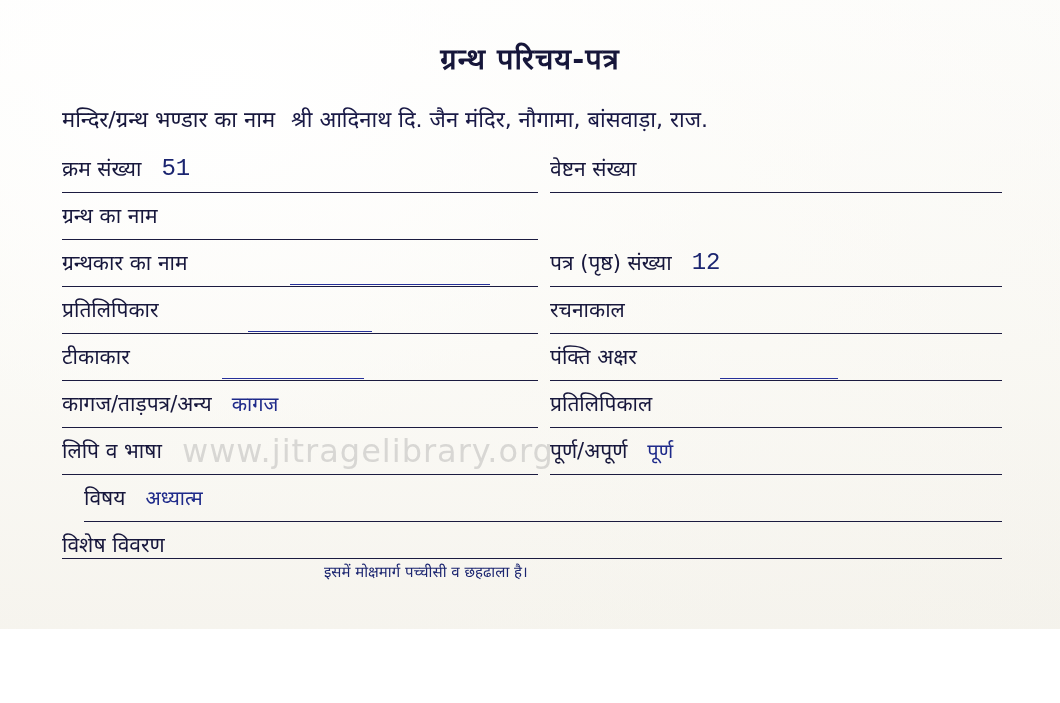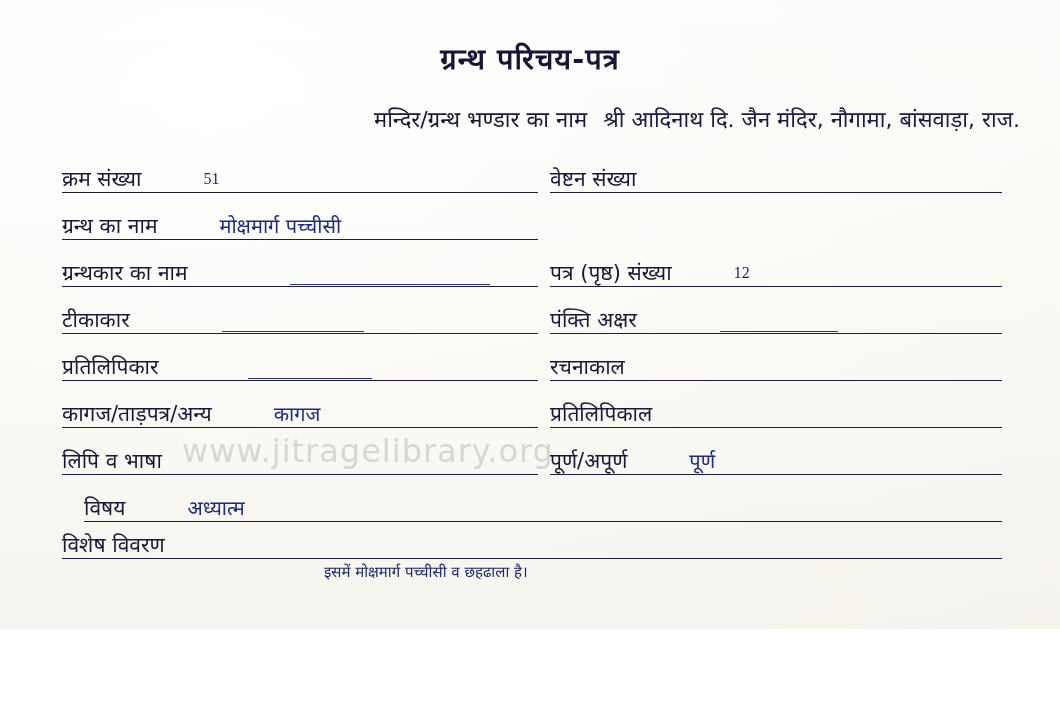--- a/index.html
+++ b/index.html
@@ -43,42 +43,40 @@
     position: absolute;
     top: 103px;
     left: 62px;
     right: 40px;
     display: flex;
     align-items: baseline;
     gap: 16px;
     font-size: 22px;
     font-family: "DejaVu Sans", "Liberation Sans", sans-serif;
     color: #17173c;
-    justify-content: flex-end;
   }
   .header-label { white-space: nowrap; font-weight: 500; }
   .header-value { white-space: nowrap; font-weight: 500; color: #191946; }
 
   .grid {
     position: absolute;
     top: 155px;
     left: 62px;
     width: 940px;
   }
   .row {
     position: relative;
     height: 47px;
     display: flex;
   }
   .cell {
     position: relative;
     display: flex;
-    align-items: center;
+    align-items: flex-start;
     box-sizing: border-box;
-    gap: 42px;
   }
   .cell.left  { width: 480px; padding-right: 6px; }
   .cell.right { width: 460px; padding-left: 8px; }
   .cell.full  { width: 940px; margin-left: 22px; }
 
   .rule {
     position: absolute;
     left: 0;
     right: 0;
     bottom: 9px;
@@ -101,21 +99,21 @@
   .val {
     position: relative;
     z-index: 2;
     font-size: 20px;
     font-family: "DejaVu Sans", "Liberation Sans", sans-serif;
     color: #1e2a8a;
     white-space: nowrap;
     line-height: 28px;
     padding-left: 14px;
   }
-  .val.num { font-family: Liberation Serif, serif; font-size: 16px; color: #1b2570; }
+  .val.num { font-family: Liberation Mono, monospace; font-size: 24px; color: #1b2570; }
 
   
   .penline {
     position: absolute;
     bottom: 11px;
     height: 0;
     border-bottom: 1.5px solid #26309a;
     z-index: 3;
   }
 
@@ -199,64 +197,63 @@
         <span class="rule"></span>
         <span class="lbl">वेष्टन संख्या</span>
         <span class="val"></span>
       </div>
     </div>
 
     <div class="row">
       <div class="cell left">
         <span class="rule"></span>
         <span class="lbl">ग्रन्थ का नाम</span>
-        <span class="val">मोक्षमार्ग पच्चीसी</span>
       </div>
     </div>
 
     <div class="row">
       <div class="cell left">
         <span class="rule"></span>
         <span class="lbl">ग्रन्थकार का नाम</span>
         <span class="val"></span>
         <span class="penline" style="left:228px; width:200px;"></span>
       </div>
       <div class="cell right">
         <span class="rule"></span>
         <span class="lbl">पत्र (पृष्ठ) संख्या</span>
         <span class="val num">12</span>
       </div>
     </div>
 
     <div class="row">
       <div class="cell left">
         <span class="rule"></span>
+        <span class="lbl">प्रतिलिपिकार</span>
+        <span class="val"></span>
+        <span class="penline" style="left:186px; width:124px;"></span>
+      </div>
+      <div class="cell right">
+        <span class="rule"></span>
+        <span class="lbl">रचनाकाल</span>
+        <span class="val"></span>
+      </div>
+    </div>
+
+    <div class="row">
+      <div class="cell left">
+        <span class="rule"></span>
         <span class="lbl">टीकाकार</span>
         <span class="val"></span>
         <span class="penline" style="left:160px; width:142px;"></span>
       </div>
       <div class="cell right">
         <span class="rule"></span>
         <span class="lbl">पंक्ति अक्षर</span>
         <span class="val"></span>
         <span class="penline" style="left:178px; width:118px;"></span>
-      </div>
-    </div>
-
-    <div class="row">
-      <div class="cell left">
-        <span class="rule"></span>
-        <span class="lbl">प्रतिलिपिकार</span>
-        <span class="val"></span>
-        <span class="penline" style="left:186px; width:124px;"></span>
-      </div>
-      <div class="cell right">
-        <span class="rule"></span>
-        <span class="lbl">रचनाकाल</span>
-        <span class="val"></span>
       </div>
     </div>
 
     <div class="row">
       <div class="cell left">
         <span class="rule"></span>
         <span class="lbl">कागज/ताड़पत्र/अन्य</span>
         <span class="val">कागज</span>
       </div>
       <div class="cell right">

